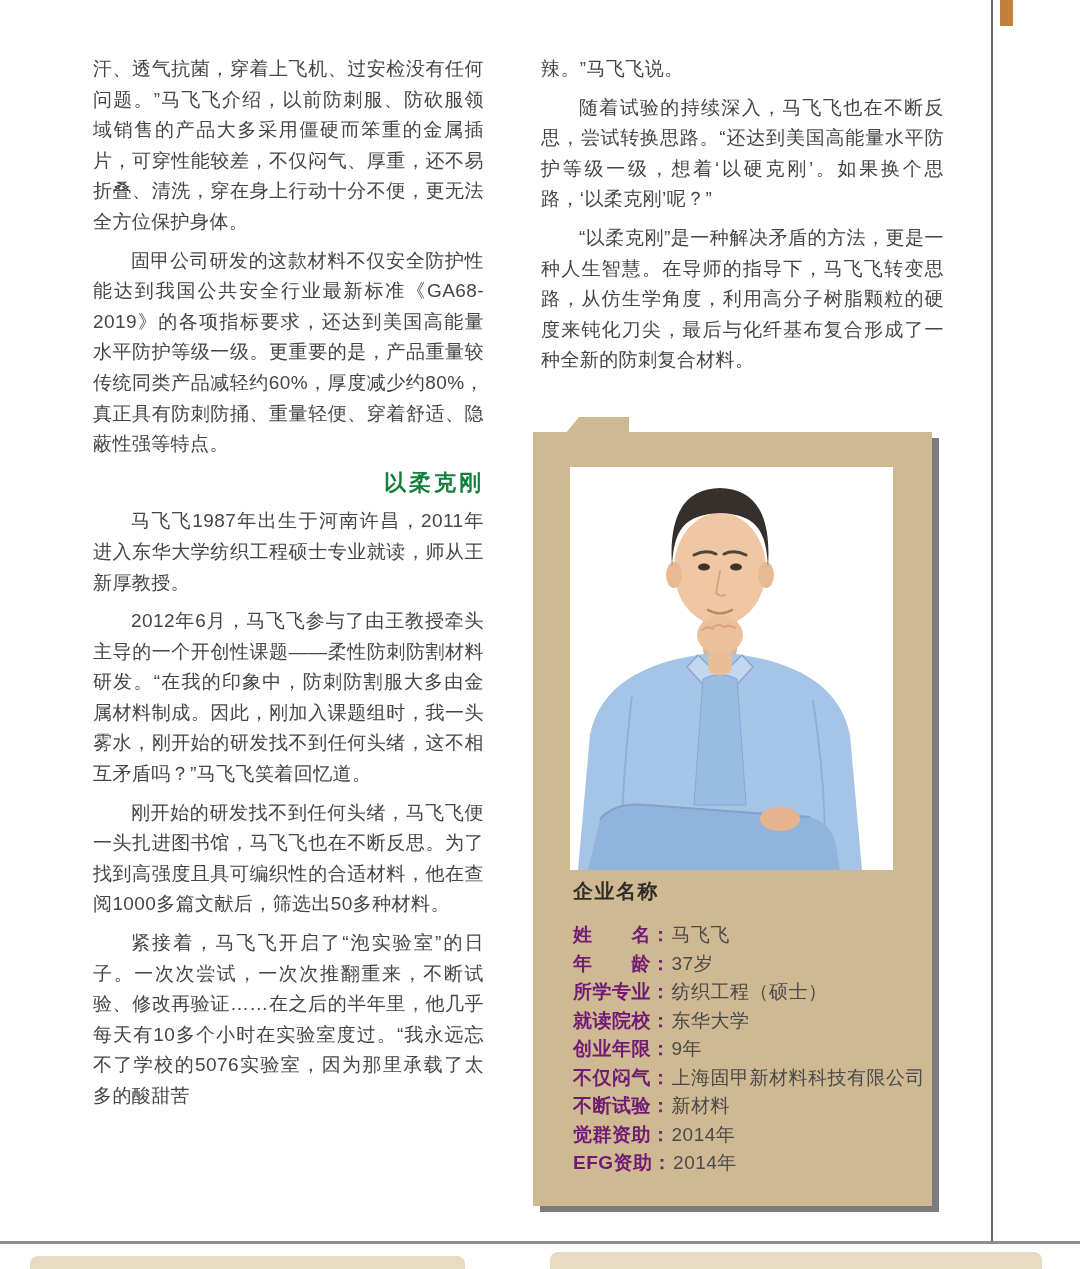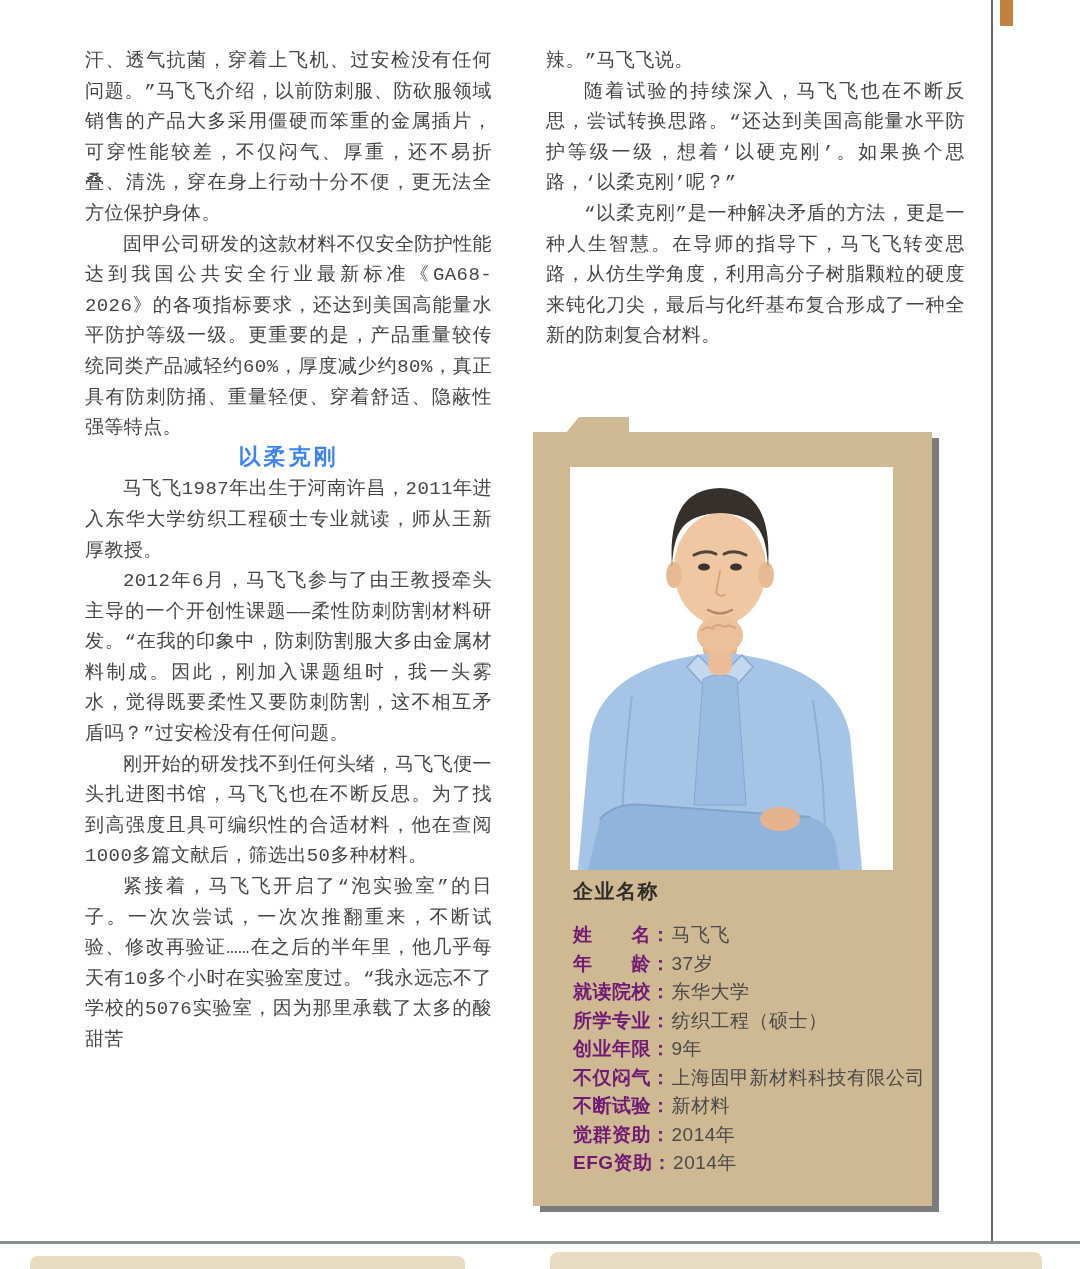--- a/index.html
+++ b/index.html
@@ -4,26 +4,26 @@
 <style>
   html,body { margin:0; padding:0; background:#ffffff; }
   .page {
     position:relative; width:1080px; height:1269px; overflow:hidden;
     background:#ffffff; font-family:"Liberation Sans","DejaVu Sans",sans-serif;
     color:#454545;
   }
   
   .col { position:absolute; top:46px; font-size:19px; line-height:30.6px;
          text-align:justify; text-justify:inter-character; letter-spacing:0.4px; }
-  .col p { margin:0;font-family:Liberation Mono, monospace; }
+  .col p { margin:8px; }
   .col p.indent { text-indent:2em; }
   .left-col  { left:85px;  width:407px; }
-  .right-col { left:546px; width:419px; }
-  .section-heading { text-align:center; font-weight:bold; font-size:22px;
-         color:#3b82f6; margin:22px 0 8px 0; letter-spacing:3px; text-indent:0; }
+  .right-col { left:533px; width:419px; }
+  .section-heading { text-align:right; font-weight:bold; font-size:22px;
+         color:#15803d; margin:22px 0 8px 0; letter-spacing:3px; text-indent:0; }
   
   .vrule { position:absolute; left:991px; top:0; width:2px; height:1243px; background:#66686B; }
   .hrule { position:absolute; left:0; top:1241px; width:1080px; height:3px; background:#8B8D90; }
   .corner-mark { position:absolute; left:1000px; top:0; width:13px; height:26px; background:#C2823E; }
   .peek { position:absolute; background:#E7DBC1; border-radius:8px; }
   .peek-left  { left:30px;  top:1256px; width:435px; height:20px; }
   .peek-right { left:550px; top:1252px; width:492px; height:24px; }
   
   .card-tab  { position:absolute; left:565px; top:417px; width:64px; height:17px;
                background:#CFB992; clip-path:polygon(14px 0,100% 0,100% 100%,0 100%); }
@@ -38,24 +38,24 @@
   .profile-row .label { font-weight:bold; color:#701a75; letter-spacing:0.5px; }
   .profile-row .value { color:#4A4A4A; margin-left:1px; letter-spacing:0.5px; }
 </style>
 </head>
 <body>
 
 <div class="page">
 
   <div class="col left-col">
     <p>汗、透气抗菌，穿着上飞机、过安检没有任何问题。”马飞飞介绍，以前防刺服、防砍服领域销售的产品大多采用僵硬而笨重的金属插片，可穿性能较差，不仅闷气、厚重，还不易折叠、清洗，穿在身上行动十分不便，更无法全方位保护身体。</p>
-    <p class="indent">固甲公司研发的这款材料不仅安全防护性能达到我国公共安全行业最新标准《GA68-2026》的各项指标要求，还达到美国高能量水平防护等级一级。更重要的是，产品重量较传统同类产品减轻约60%，厚度减少约80%，真正具有防刺防捅、重量轻便、穿着舒适、隐蔽性强等特点。</p>
+    <p class="indent">固甲公司研发的这款材料不仅安全防护性能达到我国公共安全行业最新标准《GA68-2019》的各项指标要求，还达到美国高能量水平防护等级一级。更重要的是，产品重量较传统同类产品减轻约60%，厚度减少约80%，真正具有防刺防捅、重量轻便、穿着舒适、隐蔽性强等特点。</p>
     <p class="section-heading">以柔克刚</p>
     <p class="indent">马飞飞1987年出生于河南许昌，2011年进入东华大学纺织工程硕士专业就读，师从王新厚教授。</p>
-    <p class="indent">2012年6月，马飞飞参与了由王教授牵头主导的一个开创性课题——柔性防刺防割材料研发。“在我的印象中，防刺防割服大多由金属材料制成。因此，刚加入课题组时，我一头雾水，觉得既要柔性又要防刺防割，这不相互矛盾吗？”过安检没有任何问题。</p>
+    <p class="indent">2012年6月，马飞飞参与了由王教授牵头主导的一个开创性课题——柔性防刺防割材料研发。“在我的印象中，防刺防割服大多由金属材料制成。因此，刚加入课题组时，我一头雾水，刚开始的研发找不到任何头绪，这不相互矛盾吗？”马飞飞笑着回忆道。</p>
     <p class="indent">刚开始的研发找不到任何头绪，马飞飞便一头扎进图书馆，马飞飞也在不断反思。为了找到高强度且具可编织性的合适材料，他在查阅1000多篇文献后，筛选出50多种材料。</p>
     <p class="indent">紧接着，马飞飞开启了“泡实验室”的日子。一次次尝试，一次次推翻重来，不断试验、修改再验证……在之后的半年里，他几乎每天有10多个小时在实验室度过。“我永远忘不了学校的5076实验室，因为那里承载了太多的酸甜苦</p>
   </div>
 
   <div class="col right-col">
     <p>辣。”马飞飞说。</p>
     <p class="indent">随着试验的持续深入，马飞飞也在不断反思，尝试转换思路。“还达到美国高能量水平防护等级一级，想着‘以硬克刚’。如果换个思路，‘以柔克刚’呢？”</p>
     <p class="indent">“以柔克刚”是一种解决矛盾的方法，更是一种人生智慧。在导师的指导下，马飞飞转变思路，从仿生学角度，利用高分子树脂颗粒的硬度来钝化刀尖，最后与化纤基布复合形成了一种全新的防刺复合材料。</p>
   </div>
 
@@ -103,22 +103,22 @@
         <ellipse cx="150" cy="168" rx="23" ry="19" fill="#ECC09A"></ellipse>
         <path d="M132,163 Q138,158 143,162 M143,160 Q149,156 154,160 M154,160 Q160,157 165,161" stroke="#D8A57E" stroke-width="2" fill="none" stroke-linecap="round"></path>
       </svg>
     </div>
 
     <div class="card-title">企业名称</div>
 
     <div class="profile-rows">
       <div class="profile-row"><span class="label">姓　　名：</span><span class="value">马飞飞</span></div>
       <div class="profile-row"><span class="label">年　　龄：</span><span class="value">37岁</span></div>
+      <div class="profile-row"><span class="label">所学专业：</span><span class="value">纺织工程（硕士）</span></div>
       <div class="profile-row"><span class="label">就读院校：</span><span class="value">东华大学</span></div>
-      <div class="profile-row"><span class="label">所学专业：</span><span class="value">纺织工程（硕士）</span></div>
       <div class="profile-row"><span class="label">创业年限：</span><span class="value">9年</span></div>
       <div class="profile-row"><span class="label">不仅闷气：</span><span class="value">上海固甲新材料科技有限公司</span></div>
       <div class="profile-row"><span class="label">不断试验：</span><span class="value">新材料</span></div>
       <div class="profile-row"><span class="label">觉群资助：</span><span class="value">2014年</span></div>
       <div class="profile-row"><span class="label">EFG资助：</span><span class="value">2014年</span></div>
     </div>
   </div>
 
   <div class="vrule"></div>
   <div class="hrule"></div>

